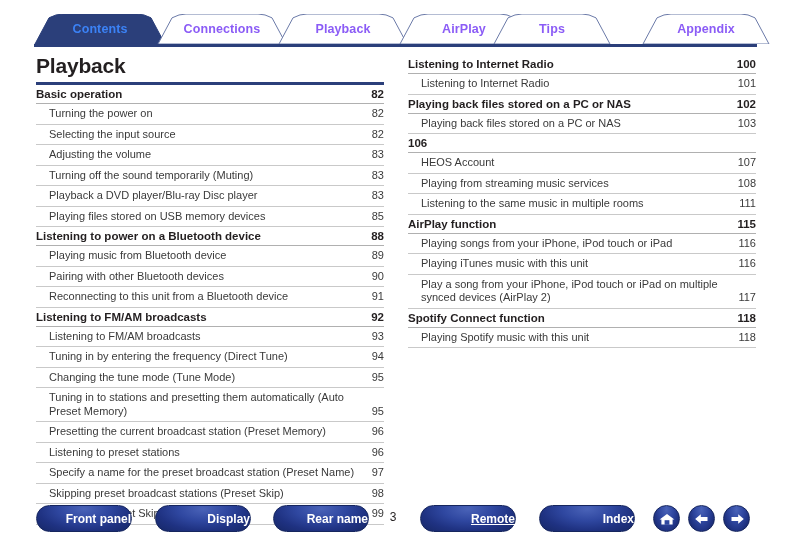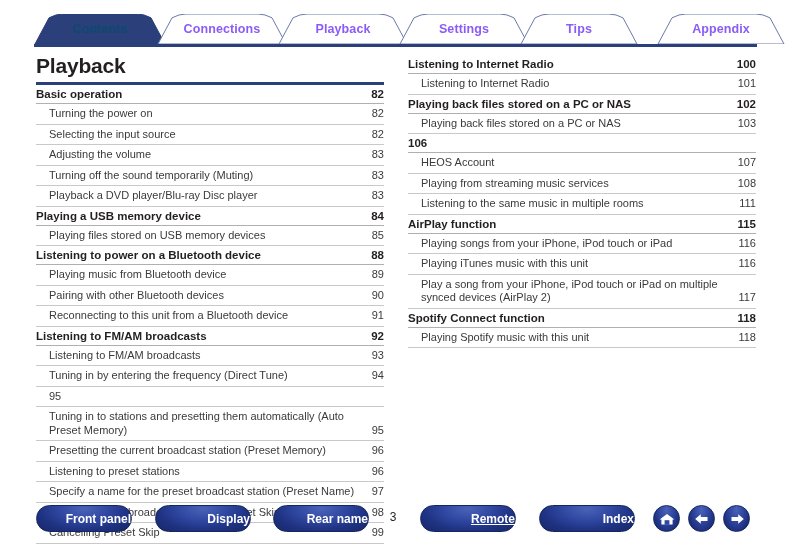--- a/index.html
+++ b/index.html
@@ -48,21 +48,21 @@
     position: absolute;
     left: 0; top: 0;
     width: 100%; height: 100%;
   }
   .tab .tab-label {
     position: relative;
     z-index: 2;
     white-space: nowrap;
   }
   .tab.inactive .tab-label { color: #8b5cf6; }
-  .tab.active .tab-label { color: #0c4a6e; }
+  .tab.active .tab-label { color: #3b82f6; }
 
   
   .page-title {
     position: absolute;
     left: 36px;
     top: 54px;
     font-size: 21px;
     font-weight: bold;
     color: #231f20;
     letter-spacing: -.2px;
@@ -193,29 +193,29 @@
       <div class="tab inactive" style="left: 278px; width: 130px;">
         <svg class="tab-shape" viewBox="0 0 130 30" preserveAspectRatio="none">
           <path d="M 1,30 L 15,3.8500000000000005 Q 22,0 29,0 L 101,0 Q 108,0 115,3.8500000000000005 L 129,30 Z" fill="#ffffff" stroke="#6b7aa8" stroke-width="1"></path>
         </svg>
         <span class="tab-label">Playback</span>
       </div>
       <div class="tab inactive" style="left: 399px; width: 130px;">
         <svg class="tab-shape" viewBox="0 0 130 30" preserveAspectRatio="none">
           <path d="M 1,30 L 15,3.8500000000000005 Q 22,0 29,0 L 101,0 Q 108,0 115,3.8500000000000005 L 129,30 Z" fill="#ffffff" stroke="#6b7aa8" stroke-width="1"></path>
         </svg>
-        <span class="tab-label">Settings</span>
-      </div>
-      <div class="tab inactive" style="left: 520px; width: 118px;">
+        <span class="tab-label">AirPlay</span>
+      </div>
+      <div class="tab inactive" style="left: 493px; width: 118px;">
         <svg class="tab-shape" viewBox="0 0 118 30" preserveAspectRatio="none">
           <path d="M 1,30 L 15,3.8500000000000005 Q 22,0 29,0 L 89,0 Q 96,0 103,3.8500000000000005 L 117,30 Z" fill="#ffffff" stroke="#6b7aa8" stroke-width="1"></path>
         </svg>
         <span class="tab-label">Tips</span>
       </div>
-      <div class="tab inactive" style="left: 657px; width: 128px;">
+      <div class="tab inactive" style="left: 642px; width: 128px;">
         <svg class="tab-shape" viewBox="0 0 128 30" preserveAspectRatio="none">
           <path d="M 1,30 L 15,3.8500000000000005 Q 22,0 29,0 L 99,0 Q 106,0 113,3.8500000000000005 L 127,30 Z" fill="#ffffff" stroke="#6b7aa8" stroke-width="1"></path>
         </svg>
         <span class="tab-label">Appendix</span>
       </div>
     </div>
 </div>
 
 <div class="page-title">Playback</div>
 <div class="title-rule"></div>
@@ -238,24 +238,20 @@
       <span class="pg">83</span>
     </div>
     <div class="toc-row entry">
       <span class="txt">Turning off the sound temporarily (Muting)</span>
       <span class="pg">83</span>
     </div>
     <div class="toc-row entry">
       <span class="txt">Playback a DVD player/Blu-ray Disc player</span>
       <span class="pg">83</span>
     </div>
-    <div class="toc-row section">
-      <span class="txt">Playing a USB memory device</span>
-      <span class="pg">84</span>
-    </div>
     <div class="toc-row entry">
       <span class="txt">Playing files stored on USB memory devices</span>
       <span class="pg">85</span>
     </div>
     <div class="toc-row section">
       <span class="txt">Listening to power on a Bluetooth device</span>
       <span class="pg">88</span>
     </div>
     <div class="toc-row entry">
       <span class="txt">Playing music from Bluetooth device</span>
@@ -275,20 +271,21 @@
     </div>
     <div class="toc-row entry">
       <span class="txt">Listening to FM/AM broadcasts</span>
       <span class="pg">93</span>
     </div>
     <div class="toc-row entry">
       <span class="txt">Tuning in by entering the frequency (Direct Tune)</span>
       <span class="pg">94</span>
     </div>
     <div class="toc-row entry">
+      <span class="txt">Changing the tune mode (Tune Mode)</span>
       <span class="pg">95</span>
     </div>
     <div class="toc-row entry">
       <span class="txt">Tuning in to stations and presetting them automatically (Auto Preset Memory)</span>
       <span class="pg">95</span>
     </div>
     <div class="toc-row entry">
       <span class="txt">Presetting the current broadcast station (Preset Memory)</span>
       <span class="pg">96</span>
     </div>

